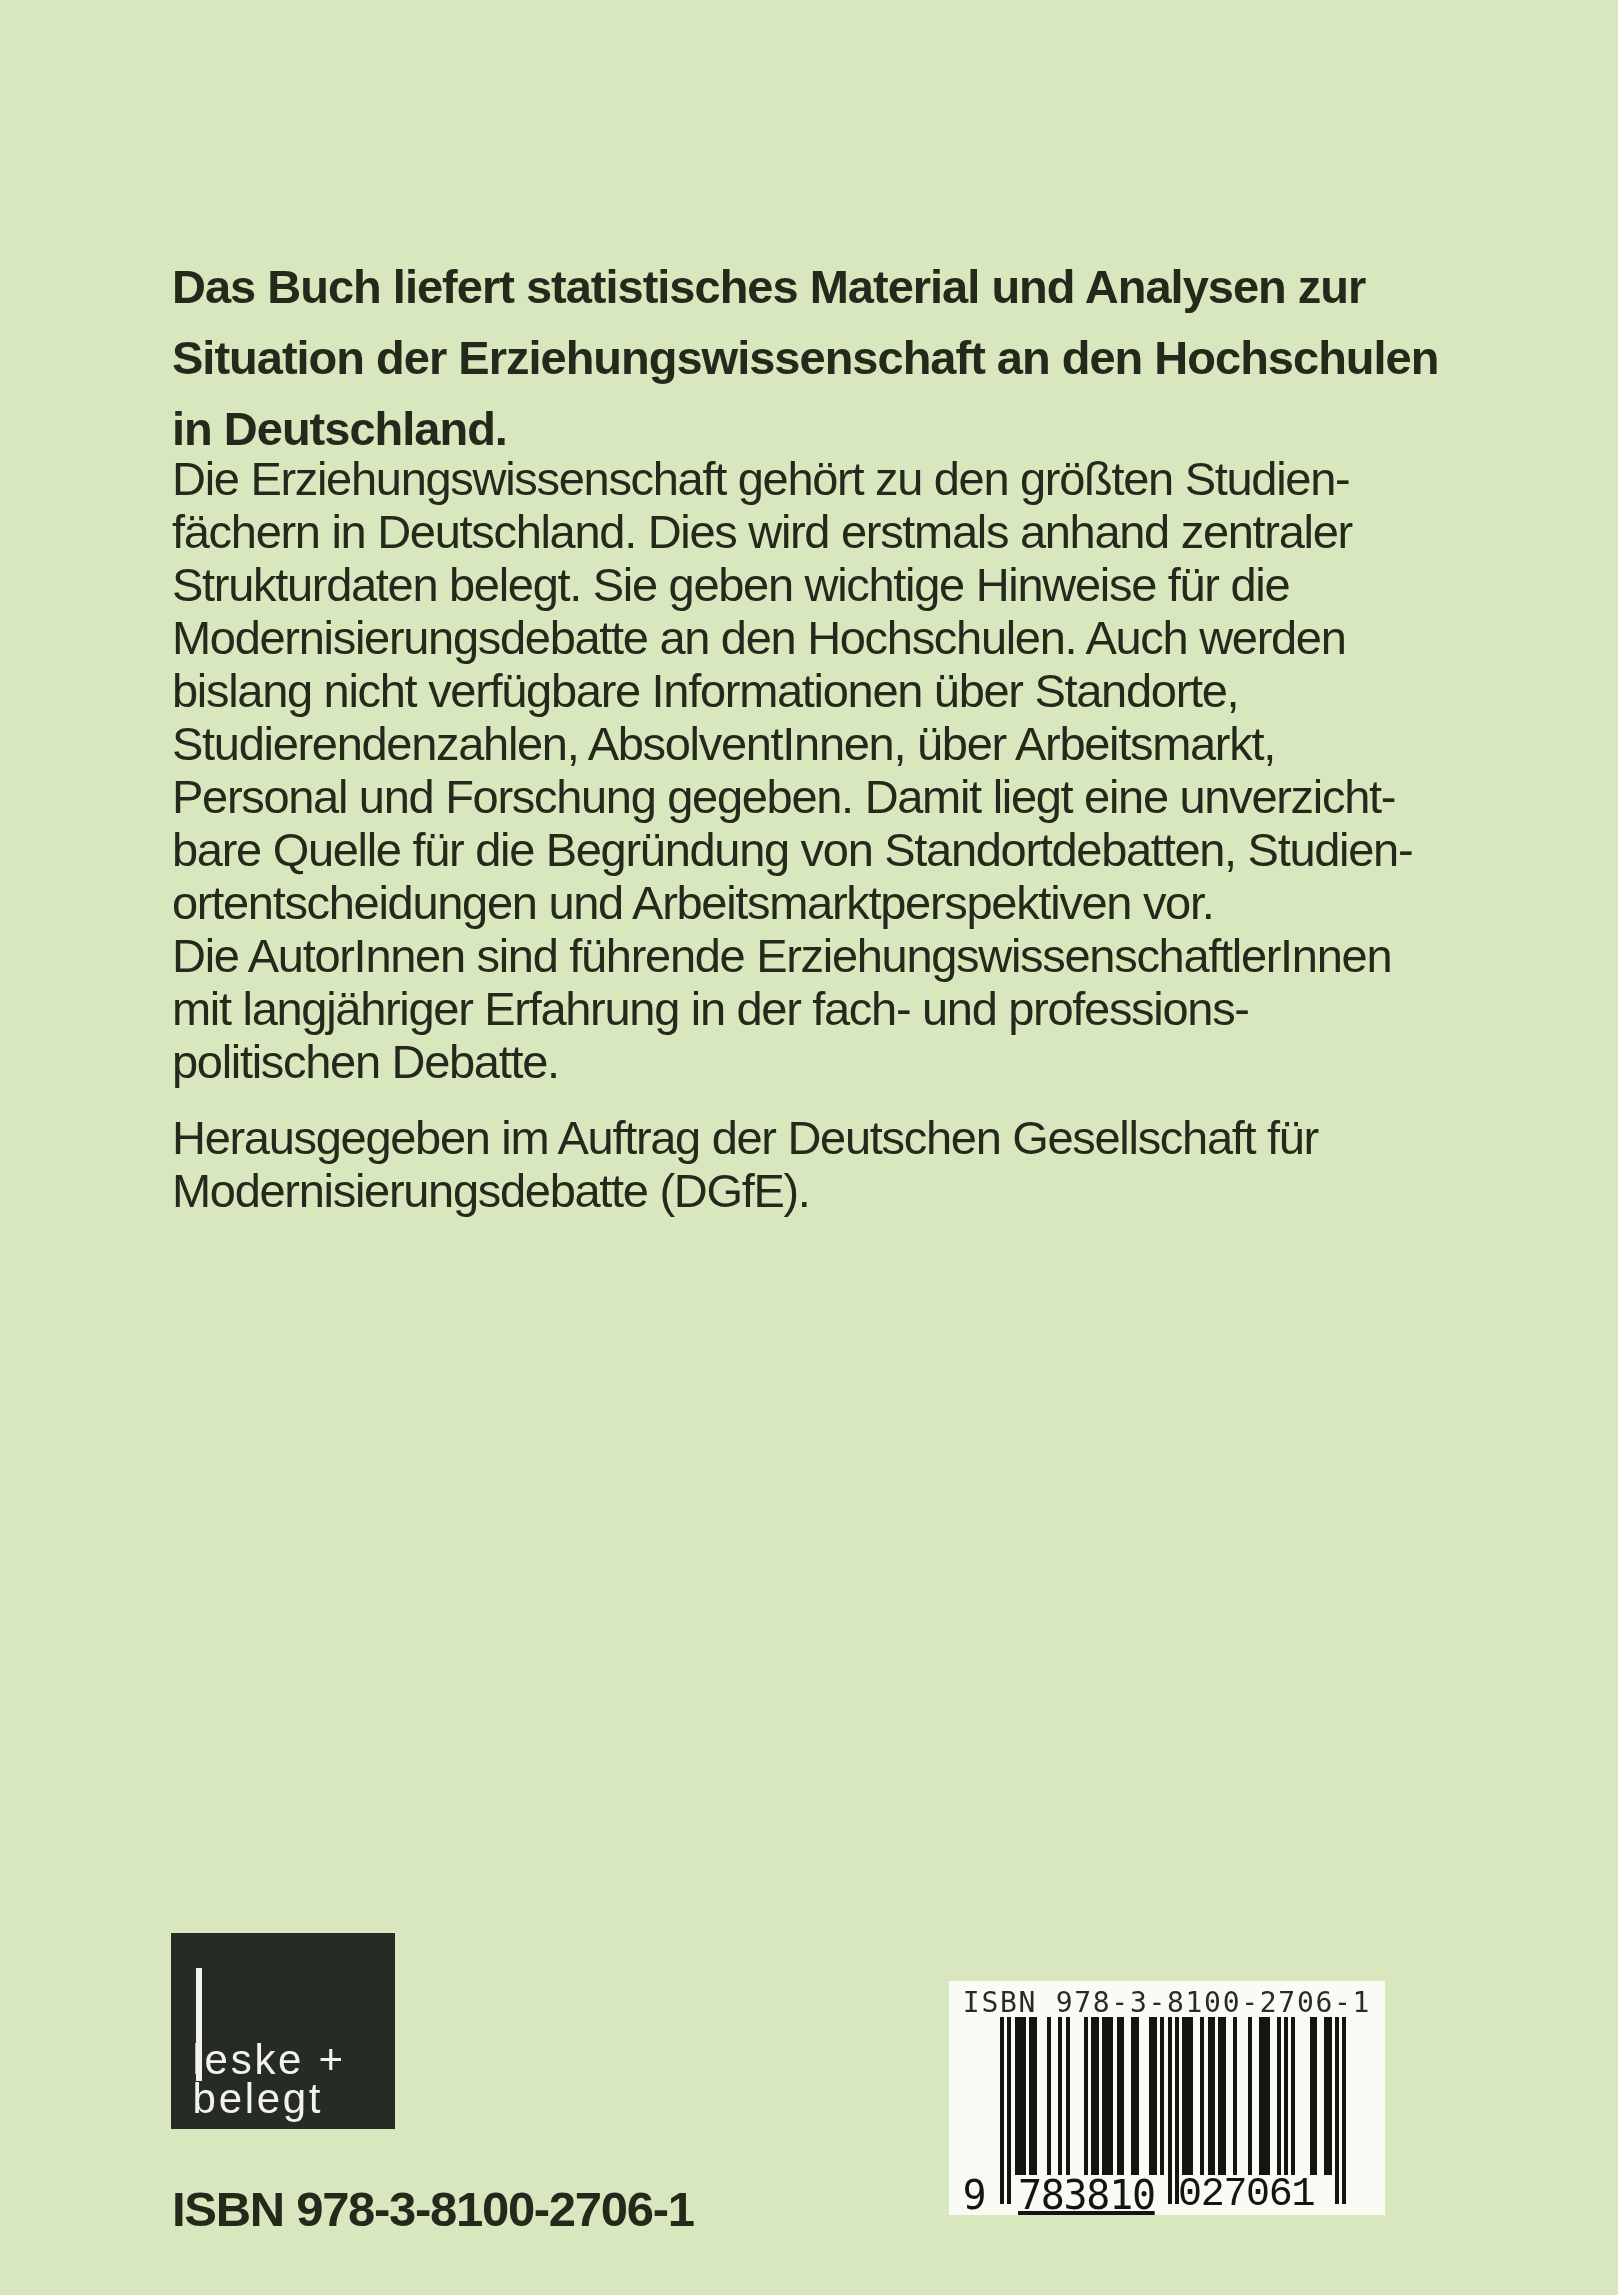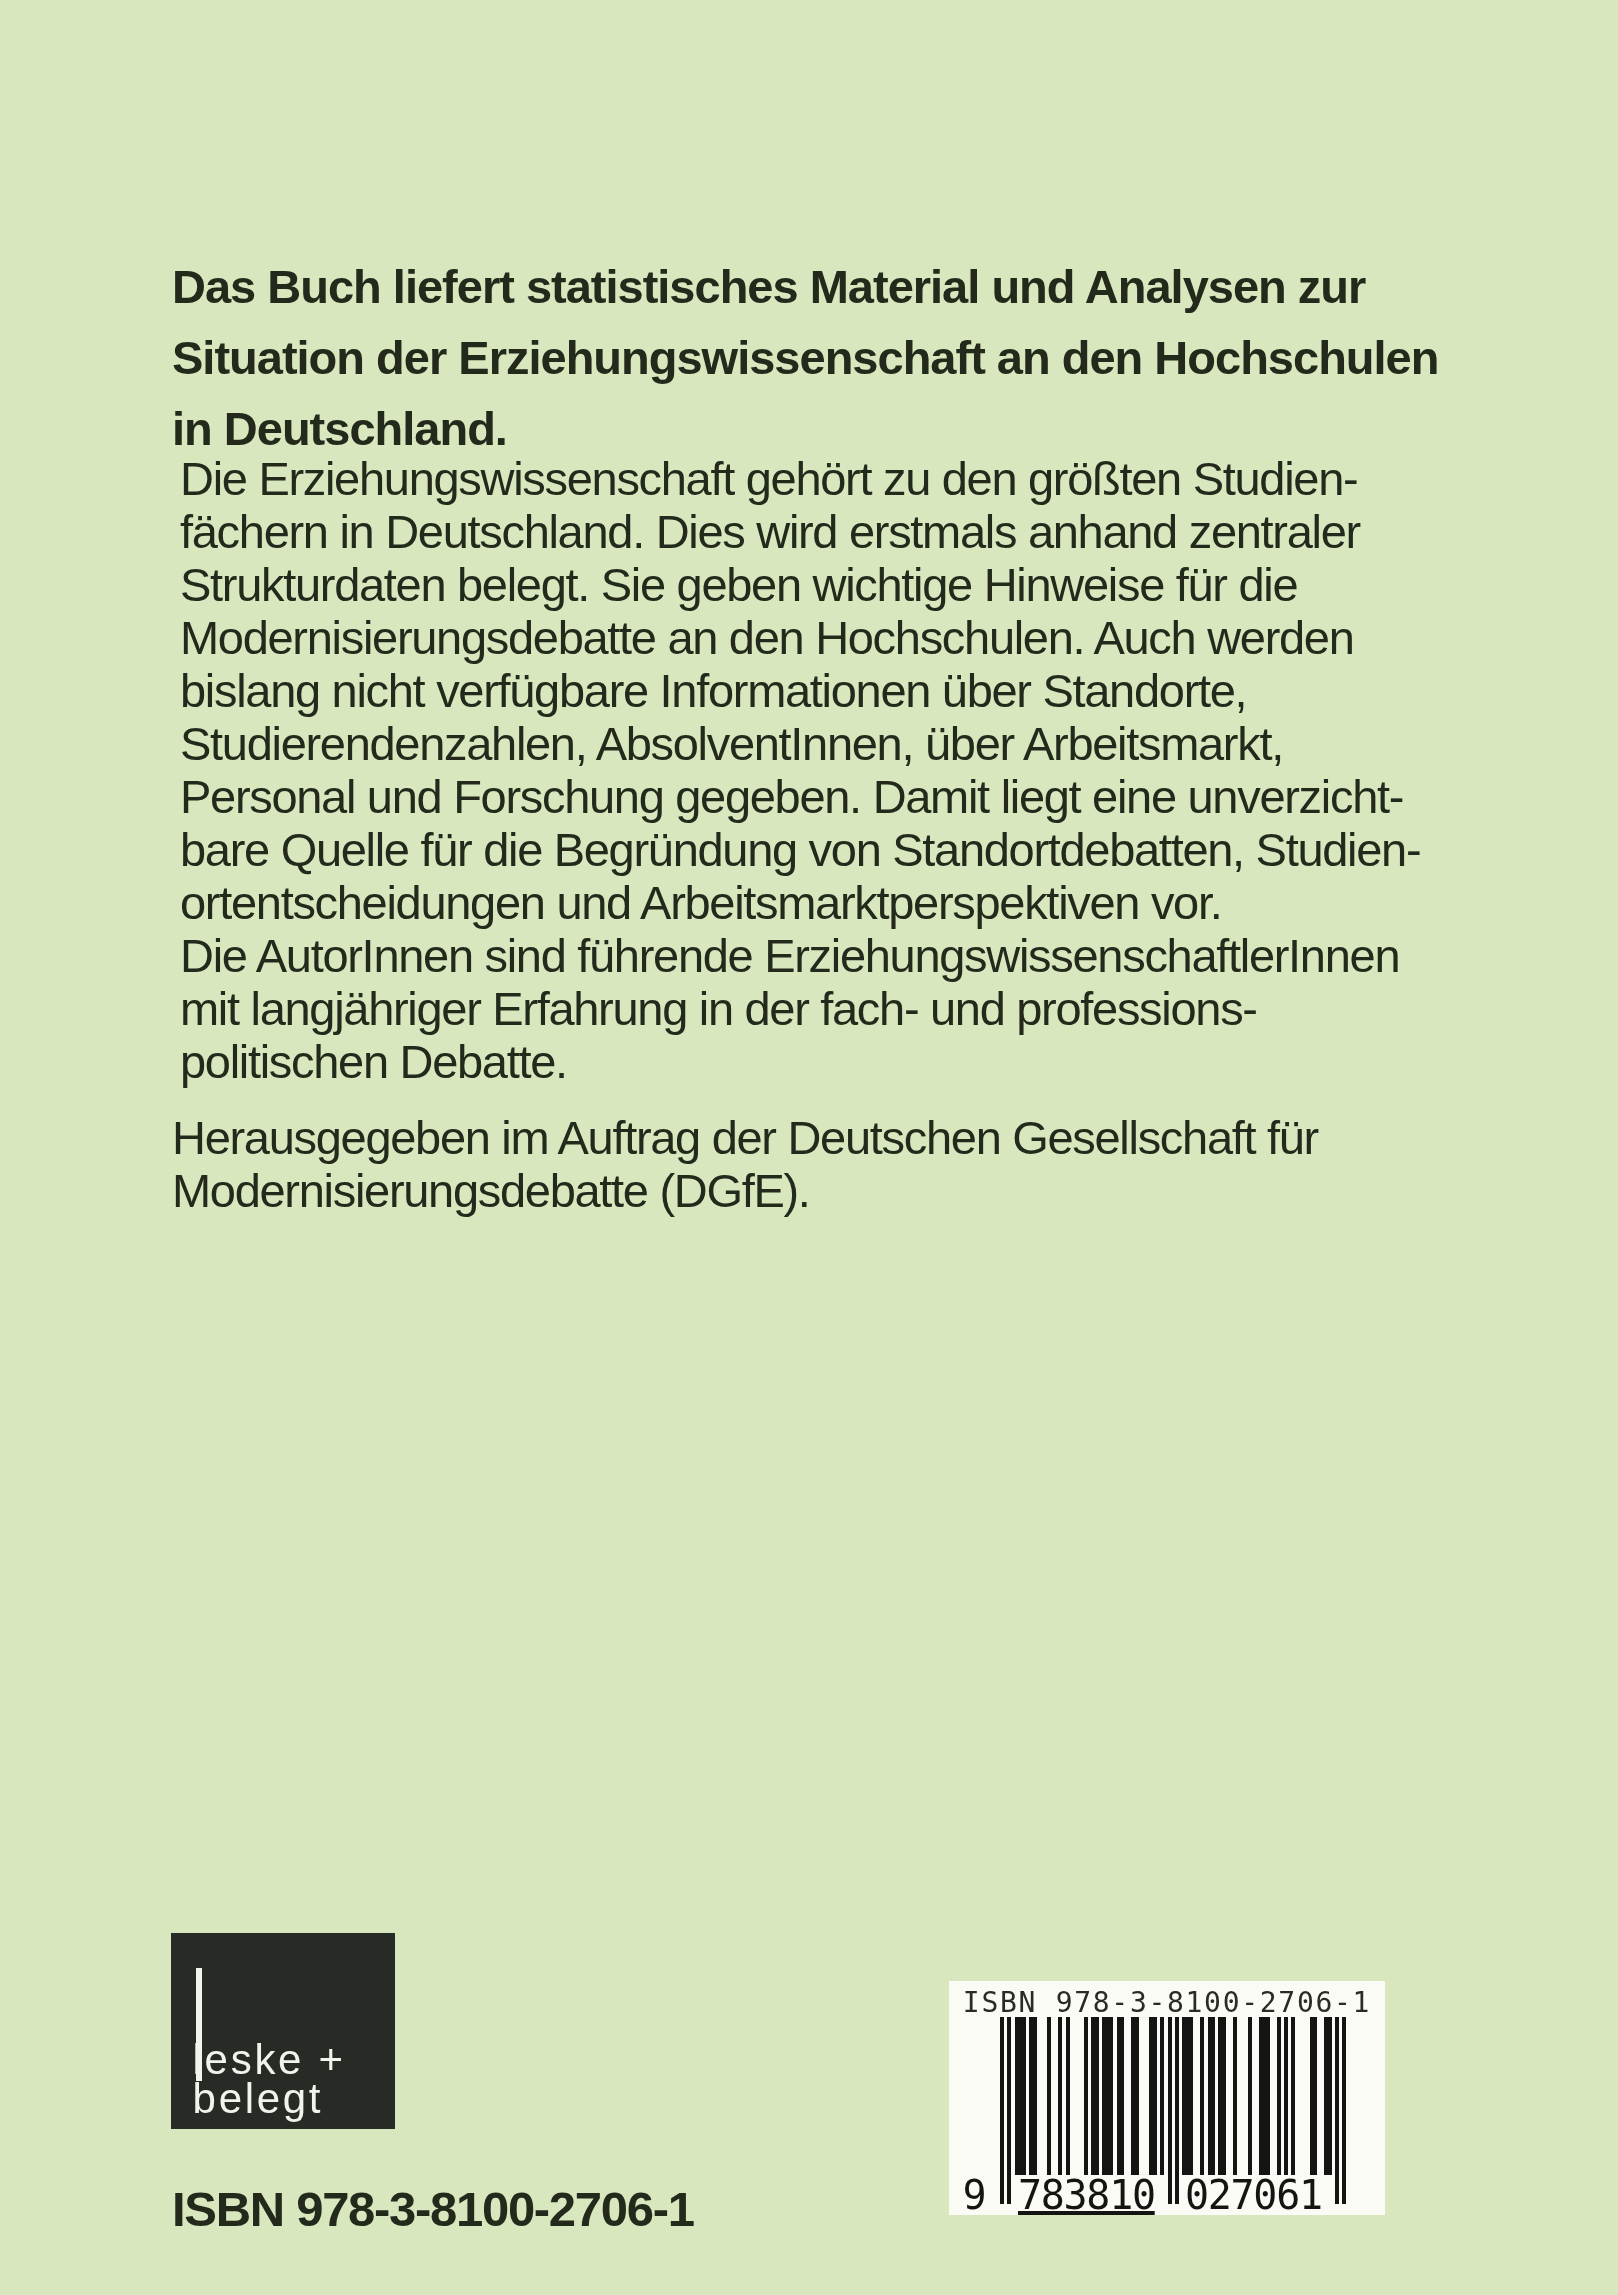--- a/index.html
+++ b/index.html
@@ -24,21 +24,20 @@
     position:absolute;left:172px;top:251px;
     font-size:47px;line-height:71px;font-weight:bold;
     letter-spacing:-1px;color:var(--ink);
     white-space:pre-line;
   }
   .body-text{
     position:absolute;left:172px;top:452px;
     font-size:47px;line-height:53px;
     letter-spacing:-1.3px;color:var(--ink);
     white-space:pre-line;
-    margin-left:8px;
   }
   .imprint{
     position:absolute;left:172px;top:1111px;
     font-size:47px;line-height:53px;
     letter-spacing:-1.3px;color:var(--ink);
     white-space:pre-line;
   }
 
   
   .logo{
@@ -72,21 +71,21 @@
     position:absolute;left:51px;top:36px;width:347px;height:189px;
   }
   .bar{position:absolute;top:0;background:var(--bar-ink);}
   .bd{
     position:absolute;top:194px;
     font-family:"DejaVu Sans Mono", monospace;
     font-size:40px;line-height:40px;color:var(--bar-ink);
   }
   .bd-lead{left:13.5px;}
   .bd-left{left:69px;letter-spacing:-1.3px;text-decoration:underline;}
-  .bd-right{left:236px;letter-spacing:-1.3px;}
+  .bd-right{left:229px;letter-spacing:-1.3px;font-family:Liberation Mono, monospace;}
 
   .footer-isbn{
     position:absolute;left:172px;top:2181px;
     font-size:49px;font-weight:bold;letter-spacing:-1.3px;
     color:var(--ink);
   }
 </style>
 </head>
 <body>
 

